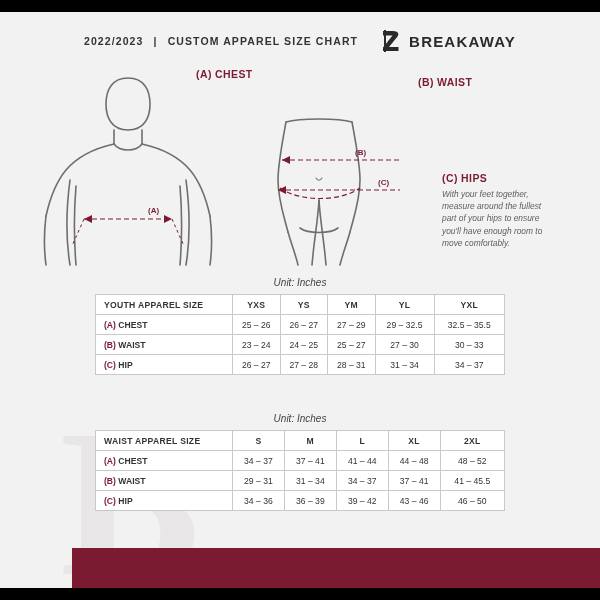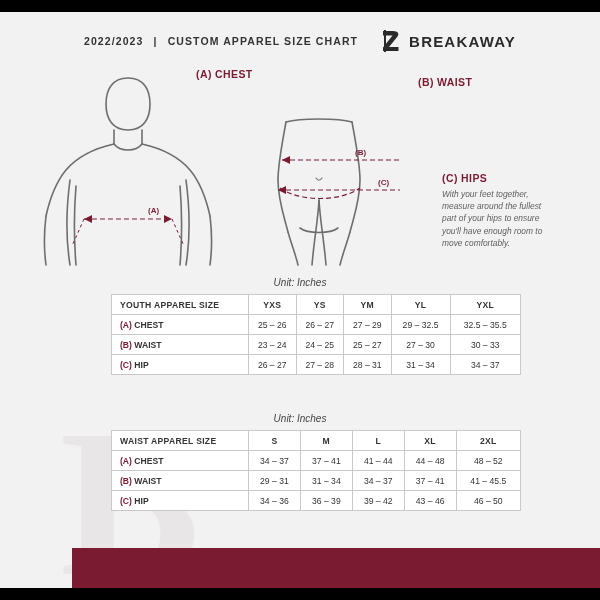--- a/index.html
+++ b/index.html
@@ -163,21 +163,20 @@
     font-size: 10px;
     font-style: italic;
     color: #444;
     margin-top: 2px;
     margin-bottom: 6px;
   }
   table {
     border-collapse: collapse;
     width: 410px;
     background: #fff;
-    margin-left: 16px;
   }
   th, td {
     border: 1px solid #c9c9c9;
     font-size: 8.6px;
     color: #333;
     height: 19px;
     text-align: center;
     font-weight: normal;
     padding: 0;
   }

